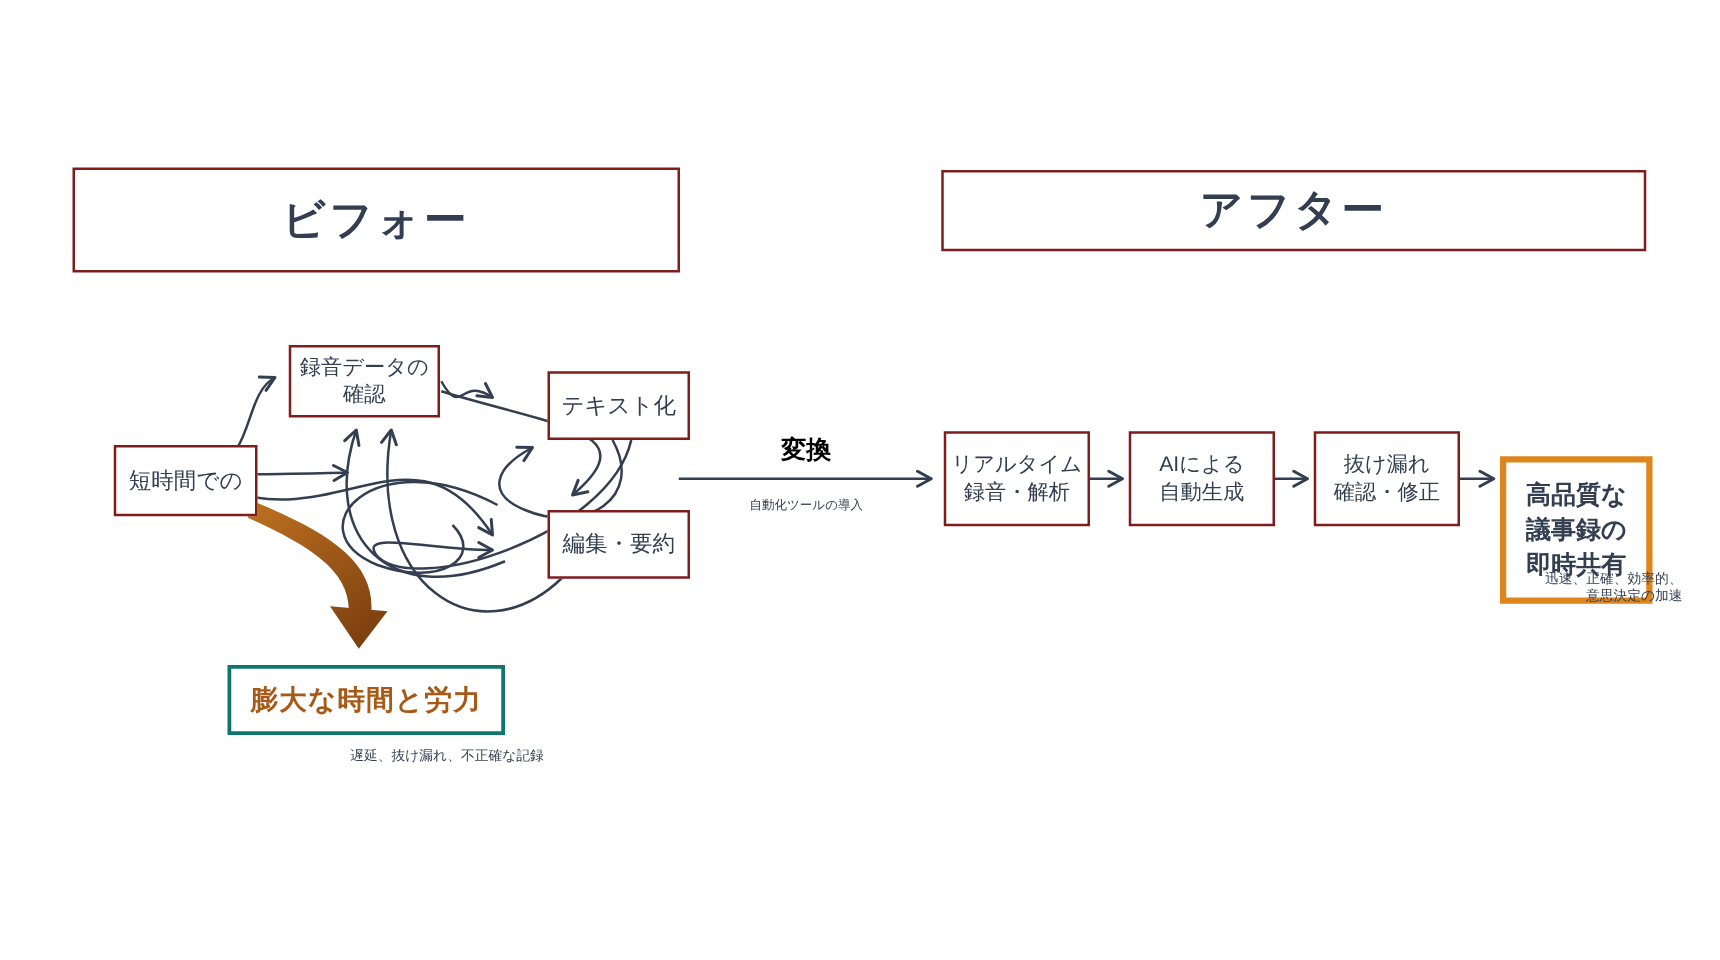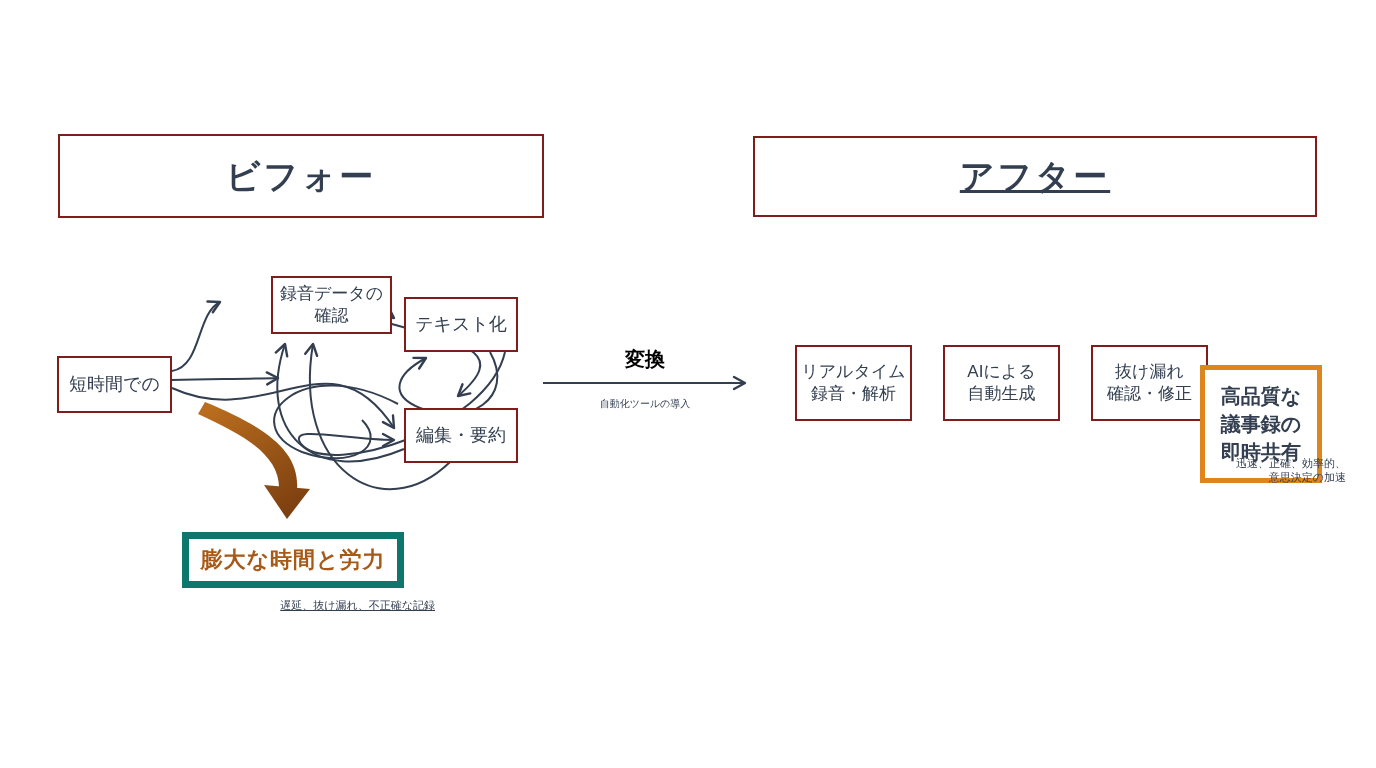--- a/index.html
+++ b/index.html
@@ -30,24 +30,24 @@
     z-index: 2;
     white-space: pre-line;
     line-height: 1.3;
   }
   .hdr {
     font-size: 34px;
     font-weight: bold;
     letter-spacing: 3px;
     border-width: 2px;
   }
-  .node { font-size: 18px; }
-  .node-sm { font-size: 17px; margin-left: 40px; }
+  .node { font-size: 18px; margin-left: 34px; }
+  .node-sm { font-size: 17px; }
   .accent-before {
-    border: 7px solid #0f766e;
+    border: 3px solid #0f766e;
     color: #A75A17;
     font-size: 22px;
     font-weight: bold;
     letter-spacing: 1px;
   }
   .accent-after {
     border: 5px solid #DE851B;
     color: #333F50;
     font-size: 20px;
     font-weight: bold;
@@ -115,30 +115,30 @@
       <path d="M1168,383 L1195,383" marker-end="url(#arr)"></path>
     </g>
 
     <g>
       <path d="M205,402 C268,428 300,452 297,490 L279,491 C281,456 246,436 198,414 Z" fill="url(#og)"></path>
       <path d="M264,485 L310,489 L287,519 Z" fill="url(#og)"></path>
     </g>
   </svg>
 
   <div class="box hdr" style="left:58px; top:134px; width:486px; height:84px;">ビフォー</div>
-  <div class="box hdr" style="left:753px; top:136px; width:564px; height:81px;text-decoration:underline;">アフター</div>
+  <div class="box hdr" style="left:753px; top:136px; width:564px; height:65px;">アフター</div>
 
   <div class="box node" style="left:57px; top:356px; width:115px; height:57px;">短時間での</div>
   <div class="box node-sm" style="left:231px; top:276px; width:121px; height:58px;">録音データの
 確認</div>
   <div class="box node" style="left:404px; top:297px; width:114px; height:55px;">テキスト化</div>
   <div class="box node" style="left:404px; top:408px; width:114px; height:55px;">編集・要約</div>
 
   <div class="box accent-before" style="left:182px; top:532px; width:222px; height:56px;">膨大な時間と労力</div>
-  <div class="caption" style="left:153px; top:599px; width:282px;text-decoration:underline;">遅延、抜け漏れ、不正確な記録</div>
+  <div class="caption" style="left:153px; top:599px; width:282px;">遅延、抜け漏れ、不正確な記録</div>
 
   <div class="trans-label" style="left:545px; top:346px; width:200px;">変換</div>
   <div class="trans-sub" style="left:545px; top:397px; width:200px;">自動化ツールの導入</div>
 
   <div class="box node-sm" style="left:903px; top:345px; width:117px; height:76px;">AIによる
 自動生成</div>
   <div class="box node-sm" style="left:755px; top:345px; width:117px; height:76px;">リアルタイム
 録音・解析</div>
   <div class="box node-sm" style="left:1051px; top:345px; width:117px; height:76px;">抜け漏れ
 確認・修正</div>

